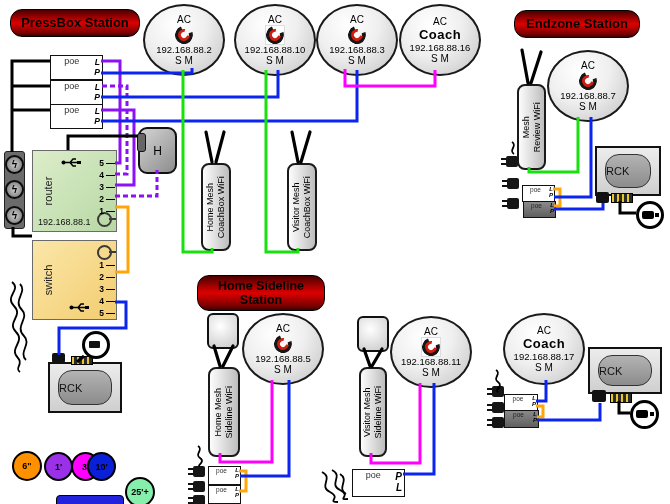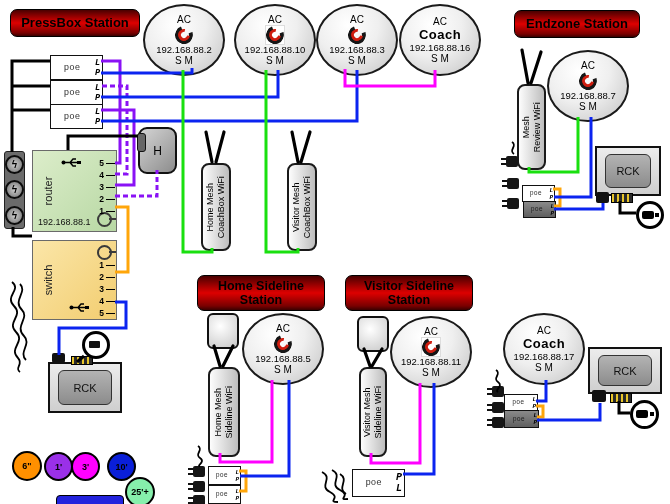--- a/index.html
+++ b/index.html
@@ -1,39 +1,39 @@
 <!DOCTYPE html>
 <html><head>
 <meta charset="utf-8">
 <style>
   html,body{margin:0;padding:0;background:#fff;}
   #stage{position:relative;width:670px;height:504px;background:#fff;overflow:hidden;
          font-family:"Liberation Sans",sans-serif;color:#000;}
   
-  .title{position:absolute;border:1.5px solid #000;border-radius:7px;
+  .title{position:absolute;border:1.5px solid #000;border-radius:12px;
          background:linear-gradient(180deg,#4a0000 0%,#b40000 35%,#dd0000 50%,#7a0000 88%,#3a0000 100%);
          color:#000;font-weight:bold;display:flex;align-items:center;justify-content:center;
          text-align:center;font-size:13px;line-height:1.15;}
   .title.two{font-size:12.5px;}
   
   .ac{position:absolute;width:78px;height:68px;border:2px solid #1a1a1a;border-radius:50%;
       background:radial-gradient(circle at 38% 28%,#ffffff 0%,#efefef 45%,#c2c2c2 100%);
       display:flex;flex-direction:column;align-items:center;justify-content:center;
       font-size:10px;line-height:1.1;}
   .ac .actype{font-size:10px;}
   .ac .ip{font-size:9.5px;}
   .ac .sm{font-size:10px;}
   .ac .coach{font-weight:bold;font-size:13px;letter-spacing:.5px;margin:1px 0;}
   .logo{width:18px;height:18px;position:relative;margin:1px 0;}
   .logo.boxed{background:#fff;box-shadow:0 0 0 1px #ddd;}
   .logo i{position:absolute;border-radius:50%;}
   .logo .l1{inset:0;border:4px solid #161616;border-top-color:transparent;transform:rotate(25deg);}
   .logo .l2{inset:3px;border:3px solid #cf1d0f;border-right-color:transparent;transform:rotate(-35deg);}
   
-  .poe{position:absolute;background:#fff;border:1.5px solid #111;display:flex;align-items:center;font-family:Liberation Mono, monospace;}
+  .poe{position:absolute;background:#fff;border:1.5px solid #111;display:flex;align-items:flex-start;}
   .poe .plabel{flex:1;display:flex;align-items:center;justify-content:center;color:#333;font-size:9px;}
   .poe .pports{display:flex;flex-direction:column;justify-content:space-between;
                padding:1px 2px;font-size:8.5px;font-weight:bold;text-align:right;}
   .poe.sm-poe .plabel{font-size:6.5px;}
   .poe.sm-poe .pports{font-size:6px;padding:0 1px;}
   .poe.big .pports{font-size:10px;}
   .poe.dark{background:linear-gradient(#8a8a8a,#5f5f5f);}
   .poe.dark .plabel{color:#222;}
   
   .netbox{position:absolute;border:1px solid #6a6a6a;}
@@ -56,21 +56,21 @@
          border:1.5px solid #111;border-radius:3px;}
   
   .wifi{position:absolute;border:2px solid #1a1a1a;border-radius:8px;
         background:linear-gradient(90deg,#fdfdfd,#bdbdbd);display:flex;align-items:center;justify-content:center;}
   .wifi .rot{transform:rotate(-90deg);white-space:nowrap;text-align:center;font-size:9px;line-height:1.25;}
   .panel{position:absolute;border:2px solid #111;border-radius:6px;
          background:radial-gradient(circle at 40% 35%,#ffffff,#c8c8c8);}
   
   .rck{position:absolute;border:2px solid #111;background:linear-gradient(180deg,#ececec,#cfcfcf);}
   .rck .screen{position:absolute;inset:6px 8px;background:linear-gradient(180deg,#b3b3b3,#8c8c8c);
-               border:1.5px solid #333;border-radius:6px;display:flex;align-items:center;justify-content:center;
+               border:1.5px solid #333;border-radius:14px;display:flex;align-items:center;justify-content:flex-start;
                font-size:11px;color:#111;}
   .conn{position:absolute;background:#111;border-radius:2px;}
   .multipin{position:absolute;background:repeating-linear-gradient(90deg,#e8c52a 0 2px,#2a2a2a 2px 5px);
             border:1px solid #000;}
   .cam{position:absolute;border:3px solid #000;border-radius:50%;background:#fff;}
   .cam::after{content:"";position:absolute;left:3px;top:7px;width:12px;height:8px;background:#000;border-radius:2px;}
   .cam::before{content:"";position:absolute;right:2px;top:9px;width:4px;height:4px;background:#000;}
   .magplug{position:absolute;width:22px;height:22px;border:3px solid #000;border-radius:50%;background:#fff;}
   .magplug::after{content:"";position:absolute;left:4px;top:7px;width:11px;height:7px;background:#111;border-radius:1px;}
   
@@ -95,23 +95,20 @@
 
   <div class="title" style="left:10px;top:9px;width:128px;height:26px">
       <span>PressBox Station</span>
     </div>
   <div class="title two" style="left:197px;top:275px;width:126px;height:34px">
       <span>Home Sideline Station</span>
     </div>
   <div class="title" style="left:514px;top:10px;width:124px;height:26px">
       <span>Endzone Station</span>
     </div>
-  <div class="title two" style="left:345px;top:275px;width:126px;height:34px">
-      <span>Visitor Sideline Station</span>
-    </div>
 
   <div class="ac" style="left:143px;top:4px">
     <div class="actype">AC</div>
     <div class="logo">
         <i class="l1"></i>
         <i class="l2"></i>
       </div>
     <div class="ip">192.168.88.2</div>
     <div class="sm">S M</div>
   </div>
@@ -403,21 +400,21 @@
 
   <div class="lgc" style="left: 12px; top: 451px; width: 26px; height: 26px; background: rgb(255, 144, 0);">
       <span>6"</span>
     </div>
   <div class="lgc" style="left: 44px; top: 452px; width: 25px; height: 25px; background: rgb(154, 48, 232);">
       <span>1'</span>
     </div>
   <div class="lgc" style="left: 71px; top: 452px; width: 25px; height: 25px; background: rgb(255, 0, 255);">
       <span>3'</span>
     </div>
-  <div class="lgc" style="left: 107px; top: 452px; width: 25px; height: 25px; background: rgb(10, 31, 216);">
+  <div class="lgc" style="left: 87px; top: 452px; width: 25px; height: 25px; background: rgb(10, 31, 216);">
       <span>10'</span>
     </div>
   <div class="lgc" style="left: 125px; top: 477px; width: 26px; height: 26px; background: #86efac;">
       <span>25'+</span>
     </div>
 
   <div class="bluebar" style="left:56px;top:495px;width:66px;height:12px"></div>
 
   <svg class="cables" width="670" height="504" viewBox="0 0 670 504">
 

